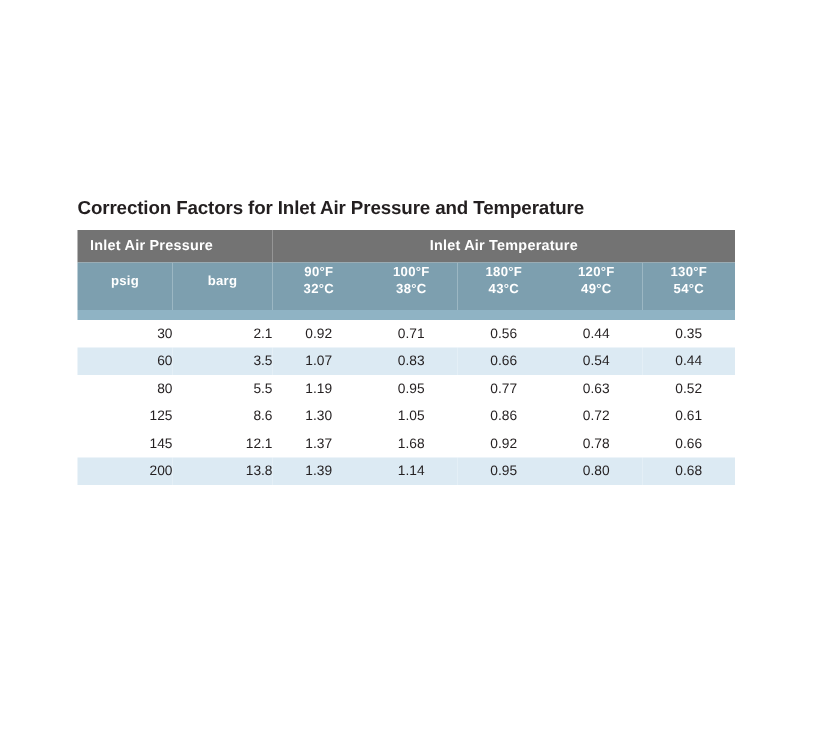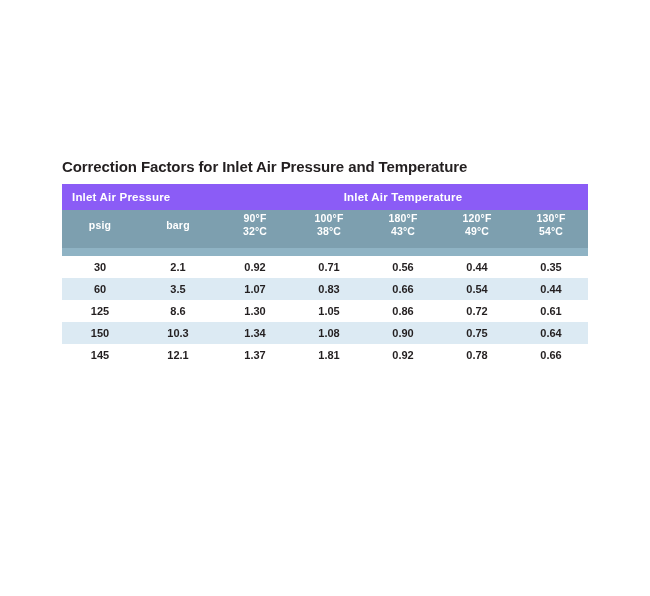--- a/index.html
+++ b/index.html
@@ -39,21 +39,21 @@
     top: 184px;
     width: 526px;
     border-collapse: collapse;
     table-layout: fixed;
   }
   table.correction col.c-psig { width: 76px; }
   table.correction col.c-barg { width: 80px; }
   table.correction col.c-temp { width: 74px; }
 
   .hdr-group th {
-    background: #8b5cf6;
+    background: #737373;
     color: #ffffff;
     font-size: 11.5px;
     font-weight: bold;
     letter-spacing: 0.2px;
     padding: 7px 0 7px 0;
     text-align: center;
     border: none;
   }
   .hdr-group th.left-group {
     text-align: left;
@@ -82,24 +82,25 @@
   tbody tr td {
     font-size: 11px;
     text-align: center;
     padding: 5px 0 5px 0;
     border: none;
     color: #231f20;
   }
   tbody tr.odd td { background: #ffffff; }
   tbody tr.even td { background: #dceaf3; }
   tbody td.pressure {
-    font-weight: bold;
+    font-weight: normal;
+    text-align: right;
   }
   tbody td.factor {
-    font-weight: bold;
+    font-weight: normal;
   }
 </style>
 </head>
 <body>
 
 <div class="sheet">
 
   <div class="title">Correction Factors for Inlet Air Pressure and Temperature</div>
 
   <table class="correction">
@@ -162,42 +163,51 @@
       <tr class="even">
         <td class="pressure">60</td>
         <td class="pressure">3.5</td>
         <td class="factor">1.07</td>
         <td class="factor">0.83</td>
         <td class="factor">0.66</td>
         <td class="factor">0.54</td>
         <td class="factor">0.44</td>
       </tr>
       <tr class="odd">
+        <td class="pressure">80</td>
+        <td class="pressure">5.5</td>
+        <td class="factor">1.19</td>
+        <td class="factor">0.95</td>
+        <td class="factor">0.77</td>
+        <td class="factor">0.63</td>
+        <td class="factor">0.52</td>
+      </tr>
+      <tr class="odd">
         <td class="pressure">125</td>
         <td class="pressure">8.6</td>
         <td class="factor">1.30</td>
         <td class="factor">1.05</td>
         <td class="factor">0.86</td>
         <td class="factor">0.72</td>
         <td class="factor">0.61</td>
       </tr>
-      <tr class="even">
-        <td class="pressure">150</td>
-        <td class="pressure">10.3</td>
-        <td class="factor">1.34</td>
-        <td class="factor">1.08</td>
-        <td class="factor">0.90</td>
-        <td class="factor">0.75</td>
-        <td class="factor">0.64</td>
-      </tr>
       <tr class="odd">
         <td class="pressure">145</td>
         <td class="pressure">12.1</td>
         <td class="factor">1.37</td>
-        <td class="factor">1.81</td>
+        <td class="factor">1.68</td>
         <td class="factor">0.92</td>
         <td class="factor">0.78</td>
         <td class="factor">0.66</td>
       </tr>
+      <tr class="even">
+        <td class="pressure">200</td>
+        <td class="pressure">13.8</td>
+        <td class="factor">1.39</td>
+        <td class="factor">1.14</td>
+        <td class="factor">0.95</td>
+        <td class="factor">0.80</td>
+        <td class="factor">0.68</td>
+      </tr>
     </tbody>
   </table>
 
 </div>
 
 </body></html>

